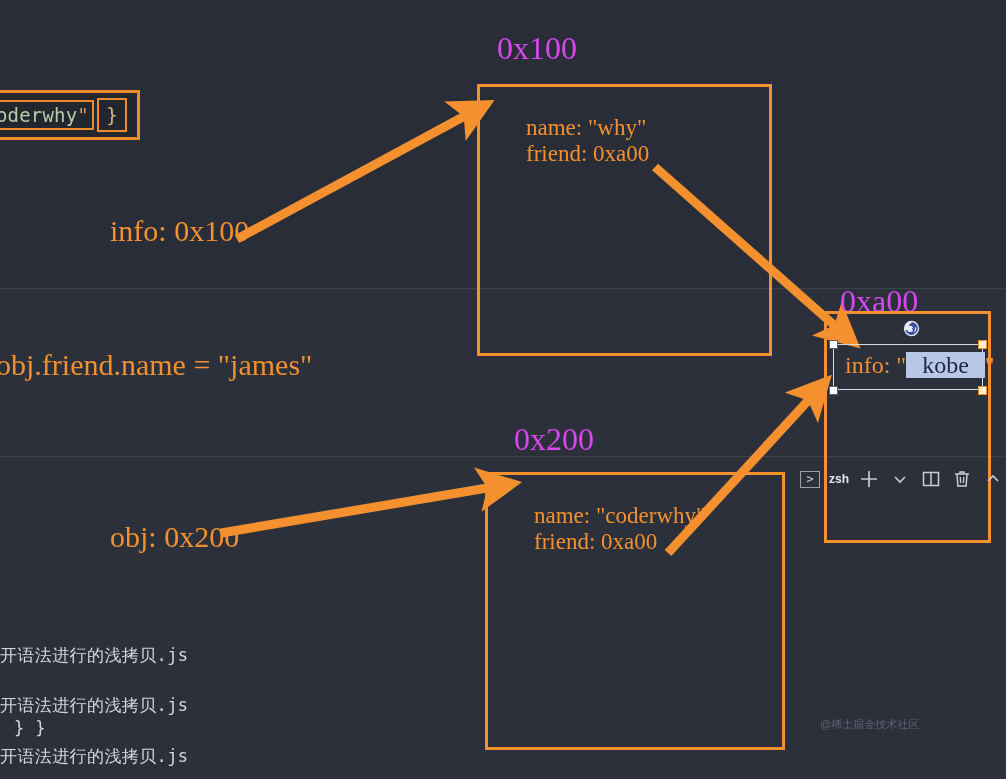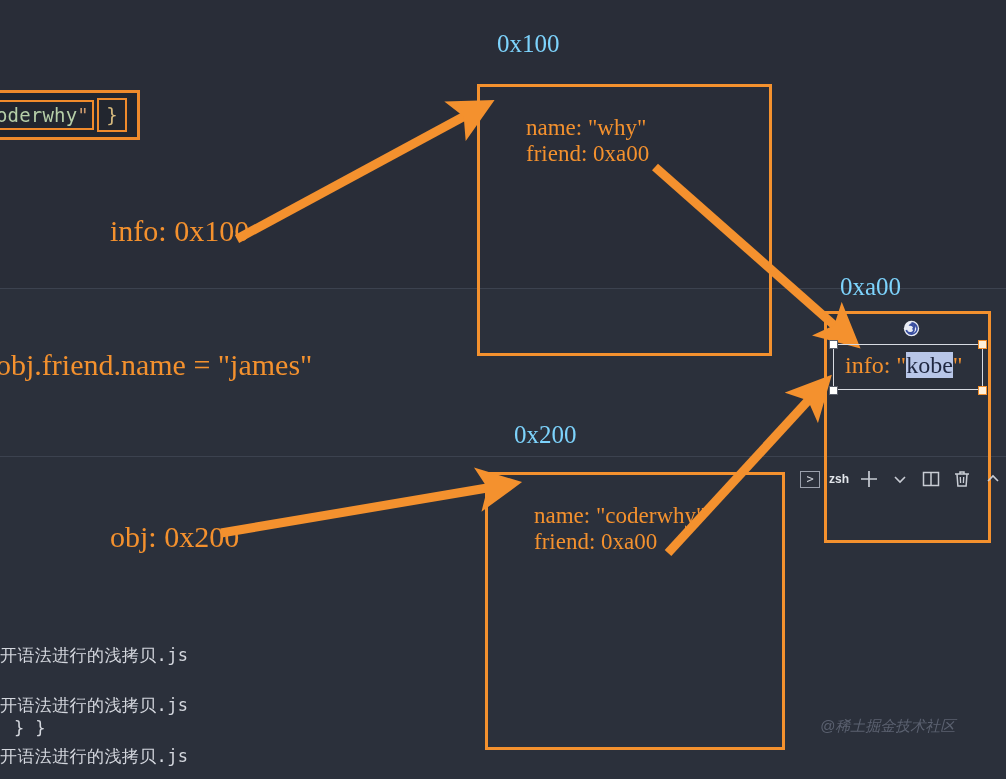--- a/index.html
+++ b/index.html
@@ -100,22 +100,22 @@
     position: absolute;
     left: 46px;
     top: 28px;
     color: #f4912e;
     font-size: 23px;
     line-height: 26px;
     white-space: nowrap;
   }
   .addr-label {
     position: absolute;
-    color: #7dd3fc;
-    font-size: 25px;
+    color: #d946ef;
+    font-size: 32px;
     white-space: nowrap;
   }
 
   #box-100 { left: 477px; top: 84px;  width: 295px; height: 272px; }
   #box-200 { left: 485px; top: 472px; width: 300px; height: 278px; }
   #box-a00 { left: 824px; top: 311px; width: 167px; height: 232px; }
 
   
   #spiral-icon {
     position: absolute;
@@ -151,21 +151,21 @@
     position: absolute;
     left: 845px;
     top: 352px;
     font-size: 24px;
     color: #f4912e;
     white-space: nowrap;
   }
   #kobe-line .sel {
     background: #b8c6e8;
     color: #1f2740;
-    padding: 0 0;
+    padding: 0 16px;
   }
 
   
   #term-toolbar {
     position: absolute;
     left: 800px;
     top: 462px;
     width: 206px;
     height: 34px;
     display: flex;
@@ -217,23 +217,22 @@
   #fl-brace { top: 718px; left: 14px; }
   #fl-3 { top: 745px; }
 
   
   #watermark {
     position: absolute;
     left: 820px;
     top: 717px;
     color: #5b6170;
     font-family: "Liberation Sans", "DejaVu Sans", sans-serif;
-    font-size: 15px;
-    white-space: nowrap;
-    font-style: italic;
+    font-size: 11px;
+    white-space: nowrap;
   }
 
   
   #arrows {
     position: absolute;
     left: 0; top: 0;
     width: 1006px; height: 779px;
     pointer-events: none;
   }
 </style>
@@ -287,21 +286,21 @@
   </div>
 
   <div class="addr-label" style="left:514px; top:421px;">0x200</div>
   <div class="membox" id="box-200">
     <div class="rows">
       <div>name: "coderwhy"</div>
       <div>friend: 0xa00</div>
     </div>
   </div>
 
-  <div class="addr-label" style="left:840px; top:273px;">0xa00</div>
+  <div class="addr-label" style="left:840px; top:283px;">0xa00</div>
   <div class="membox" id="box-a00"></div>
 
   <svg id="spiral-icon" viewBox="0 0 20 20">
     <circle cx="10" cy="10" r="9" fill="#e9ecf4"></circle>
     <path d="M10,3.5 a6.5,6.5 0 1,1 -6.2,8.4 a4.7,4.7 0 1,0 4.6,-6.1 a3,3 0 1,1 2.6,4.6" fill="none" stroke="#3a4fa0" stroke-width="2"></path>
   </svg>
 
   <div id="sel-rect"></div>
   <div class="handle h-tl"></div>
   <div class="handle h-bl"></div>

